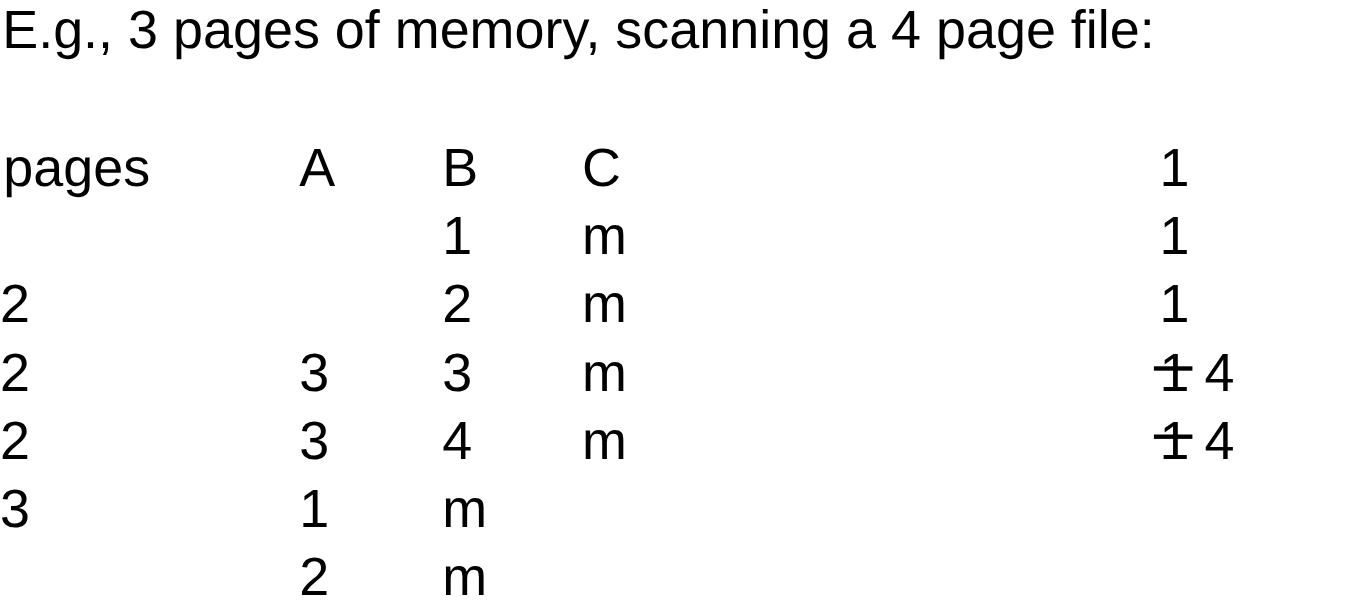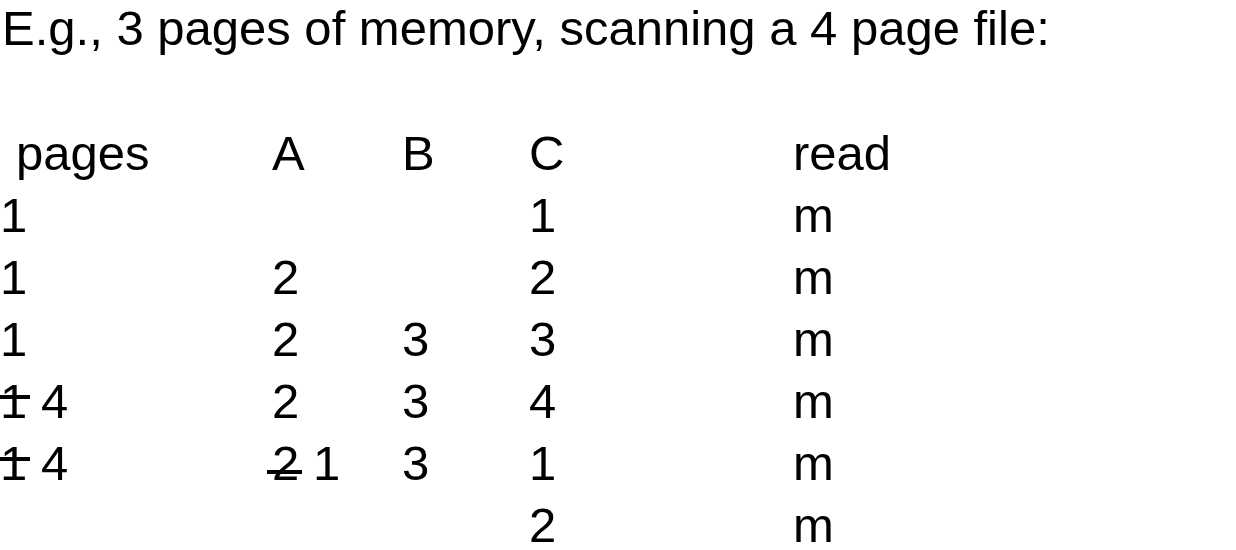--- a/index.html
+++ b/index.html
@@ -31,21 +31,21 @@
     display: grid;
     grid-template-columns: 272px 130px 127px 264px 261px 182px;
     grid-auto-rows: 62px;
     font-size: 49px;
     line-height: 62px;
   }
   .cell {
     white-space: nowrap;
   }
   .cell.pages-col {
-    padding-left: 16px;
+    padding-left: 3px;
   }
   .seg {
     position: relative;
     display: inline-block;
   }
   .seg.mid::after,
   .seg.low::after {
     content: "";
     position: absolute;
     left: -5px;
@@ -59,21 +59,20 @@
 </head>
 <body>
 
 <div class="title">E.g., 3 pages of memory, scanning a 4 page file:</div>
 
 <div class="memtable">
   <div class="cell pages-col">pages</div>
   <div class="cell">A</div>
   <div class="cell">B</div>
   <div class="cell">C</div>
-  <div class="cell">read</div>
 <div class="cell pages-col"></div>
     <div class="cell"><span class="seg">1</span></div>
     <div class="cell"></div>
     <div class="cell"></div>
     <div class="cell">1</div>
     <div class="cell">m</div>
     <div class="cell pages-col"></div>
     <div class="cell"><span class="seg">1</span></div>
     <div class="cell"><span class="seg">2</span></div>
     <div class="cell"></div>
@@ -86,21 +85,20 @@
     <div class="cell">3</div>
     <div class="cell">m</div>
     <div class="cell pages-col"></div>
     <div class="cell"><span class="seg mid">1</span> <span class="seg">4</span></div>
     <div class="cell"><span class="seg">2</span></div>
     <div class="cell"><span class="seg">3</span></div>
     <div class="cell">4</div>
     <div class="cell">m</div>
     <div class="cell pages-col"></div>
     <div class="cell"><span class="seg mid">1</span> <span class="seg">4</span></div>
-    <div class="cell"><span class="seg low">2</span> <span class="seg">1</span></div>
     <div class="cell"><span class="seg">3</span></div>
     <div class="cell">1</div>
     <div class="cell">m</div>
     <div class="cell pages-col"></div>
     <div class="cell"></div>
     <div class="cell"></div>
     <div class="cell"></div>
     <div class="cell">2</div>
     <div class="cell">m</div>
   </div>

